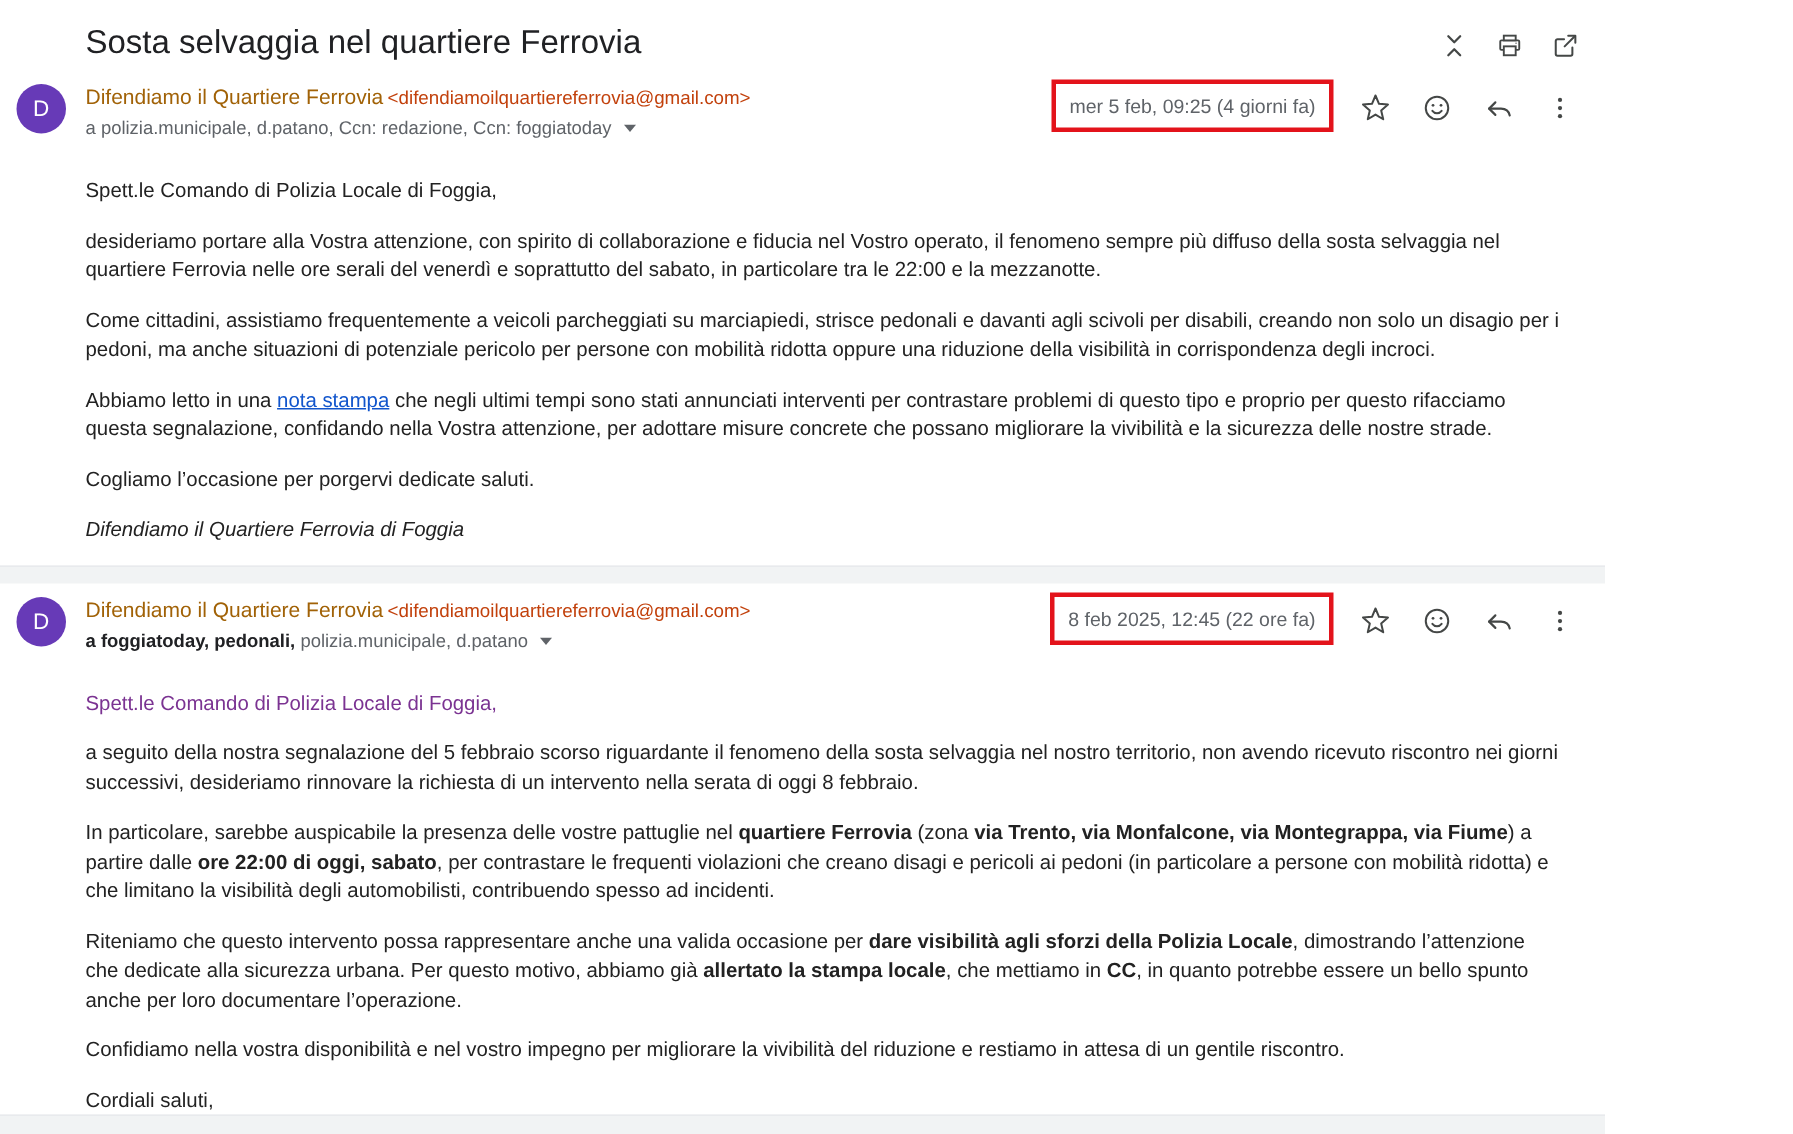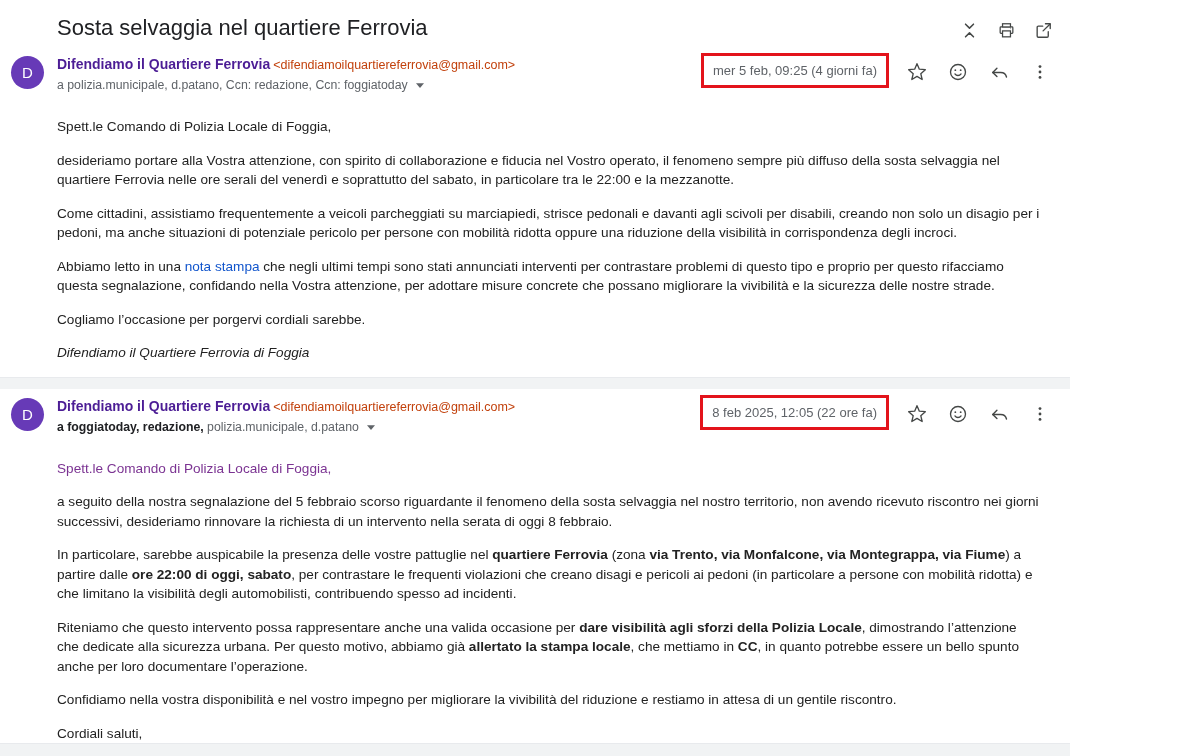--- a/index.html
+++ b/index.html
@@ -12,41 +12,41 @@
   .window-icons{display:flex;gap:17px;padding-top:7px;padding-right:3px;}
   .icon-btn{width:20px;height:20px;color:#444746;cursor:pointer;display:flex;align-items:center;justify-content:center;}
   .icon-btn svg{width:19px;height:19px;}
 
   
   .email-header{display:flex;align-items:flex-start;padding:6px 10px 0 11px;}
   .avatar{width:33px;height:33px;border-radius:50%;background:var(--avatar-purple,#673ab7);color:#fff;
           display:flex;align-items:center;justify-content:center;font-size:15px;margin-top:3px;cursor:pointer;flex:0 0 auto;}
   .sender-col{margin-left:13px;flex:1;min-width:0;padding-top:2px;}
   .sender-line{font-size:14px;line-height:18px;white-space:nowrap;overflow:hidden;}
-  .sender-name{font-weight:bold;color:#4c1d95;}
+  .sender-name{font-weight:normal;color:#a16207;}
   .sender-addr{font-size:12.5px;color:#c2410c;margin-left:3px;}
   .recipients-line{font-size:12.3px;color:#5f6368;margin-top:4px;display:flex;gap:7px;line-height:15px;}
   .seg-dark{color:#202124;font-weight:bold;}
   .caret{display:flex;align-items:center;cursor:pointer;}
 
   .header-right{display:flex;align-items:flex-start;flex:0 0 auto;padding-left:28px;}
   .date-box{border:3px solid var(--highlight-red,#e3131b);padding:7px 9px;font-size:13px;color:#5f6368;
             white-space:nowrap;margin-top:0;margin-right:7px;}
   .actions{display:flex;align-items:center;padding-top:5px;}
   .action-btn{width:41px;height:28px;display:flex;align-items:center;justify-content:center;color:#444746;cursor:pointer;}
   .action-btn svg{width:20px;height:20px;}
 
   
   .email-body{padding:24px 13px 0 57px;font-size:13.6px;line-height:19.5px;color:#222;}
   .email-body p{margin:0 16px 14px 0;}
   .email-body p.tight{margin-bottom:0;}
   .email-body p.purple{color:var(--quote-purple,#7b3392);}
   .seg-b{font-weight:bold;}
   .seg-it{font-style:italic;}
-  a.seg-link{color:var(--link-blue,#1155cc);cursor:pointer;}
+  a.seg-link{color:var(--link-blue,#1155cc);text-decoration:underline;cursor:pointer;}
 
   .divider{height:11px;background:#f1f3f4;border-top:1px solid #e8eaed;margin-top:3px;}
   .bottom-band{position:absolute;left:0;right:0;bottom:0;height:12px;background:#f1f3f4;border-top:1px solid #e8eaed;}
 </style>
 </head>
 <body>
 
 <div class="page">
 
   <div class="subject-row">
@@ -124,46 +124,46 @@
               </svg>
           </span>
         </div>
       </div>
     </div>
     <div class="email-body">
         <p><span>Spett.le Comando di Polizia Locale di Foggia,</span></p>
         <p><span>desideriamo portare alla Vostra attenzione, con spirito di collaborazione e fiducia nel Vostro operato, il fenomeno sempre più diffuso della sosta selvaggia nel quartiere Ferrovia nelle ore serali del venerdì e soprattutto del sabato, in particolare tra le 22:00 e la mezzanotte.</span></p>
         <p><span>Come cittadini, assistiamo frequentemente a veicoli parcheggiati su marciapiedi, strisce pedonali e davanti agli scivoli per disabili, creando non solo un disagio per i pedoni, ma anche situazioni di potenziale pericolo per persone con mobilità ridotta oppure una riduzione della visibilità in corrispondenza degli incroci.</span></p>
         <p><span>Abbiamo letto in una </span><a class="seg-link">nota stampa</a><span> che negli ultimi tempi sono stati annunciati interventi per contrastare problemi di questo tipo e proprio per questo rifacciamo questa segnalazione, confidando nella Vostra attenzione, per adottare misure concrete che possano migliorare la vivibilità e la sicurezza delle nostre strade.</span></p>
-        <p><span>Cogliamo l’occasione per porgervi cordiali sarebbe.</span></p>
+        <p><span>Cogliamo l’occasione per porgervi dedicate saluti.</span></p>
         <p><span class="seg-it">Difendiamo il Quartiere Ferrovia di Foggia</span></p>
       </div>
   </section>
 
   <div class="divider"></div>
 
   <section class="email">
     <div class="email-header">
       <div class="avatar">D</div>
       <div class="sender-col">
         <div class="sender-line">
           <span class="sender-name">Difendiamo il Quartiere Ferrovia</span><span class="sender-addr">&lt;difendiamoilquartiereferrovia@gmail.com&gt;</span>
         </div>
         <div class="recipients-line">
-          <span><span class="seg-dark">a foggiatoday, redazione, </span><span class="seg-muted">polizia.municipale, d.patano</span></span>
+          <span><span class="seg-dark">a foggiatoday, pedonali, </span><span class="seg-muted">polizia.municipale, d.patano</span></span>
           <span class="caret">
             <svg width="10" height="7" viewBox="0 0 10 7">
                 <polygon points="1,1.2 9,1.2 5,6" fill="#5f6368"></polygon>
               </svg>
           </span>
         </div>
       </div>
       <div class="header-right">
         <div class="date-box">
-          <span>8 feb 2025, 12:05 (22 ore fa)</span>
+          <span>8 feb 2025, 12:45 (22 ore fa)</span>
         </div>
         <div class="actions">
           <span class="action-btn">
             <svg viewBox="0 0 24 24" fill="none" stroke="currentColor" stroke-width="1.6" stroke-linejoin="round">
                 <path d="M12 17.27 18.18 21l-1.64-7.03L22 9.24l-7.19-.61L12 2 9.19 8.63 2 9.24l5.46 4.73L5.82 21z"></path>
               </svg>
           </span>
           <span class="action-btn">
             <svg viewBox="0 0 24 24" fill="none" stroke="currentColor" stroke-width="1.6">
                 <circle cx="12" cy="12" r="9"></circle>

